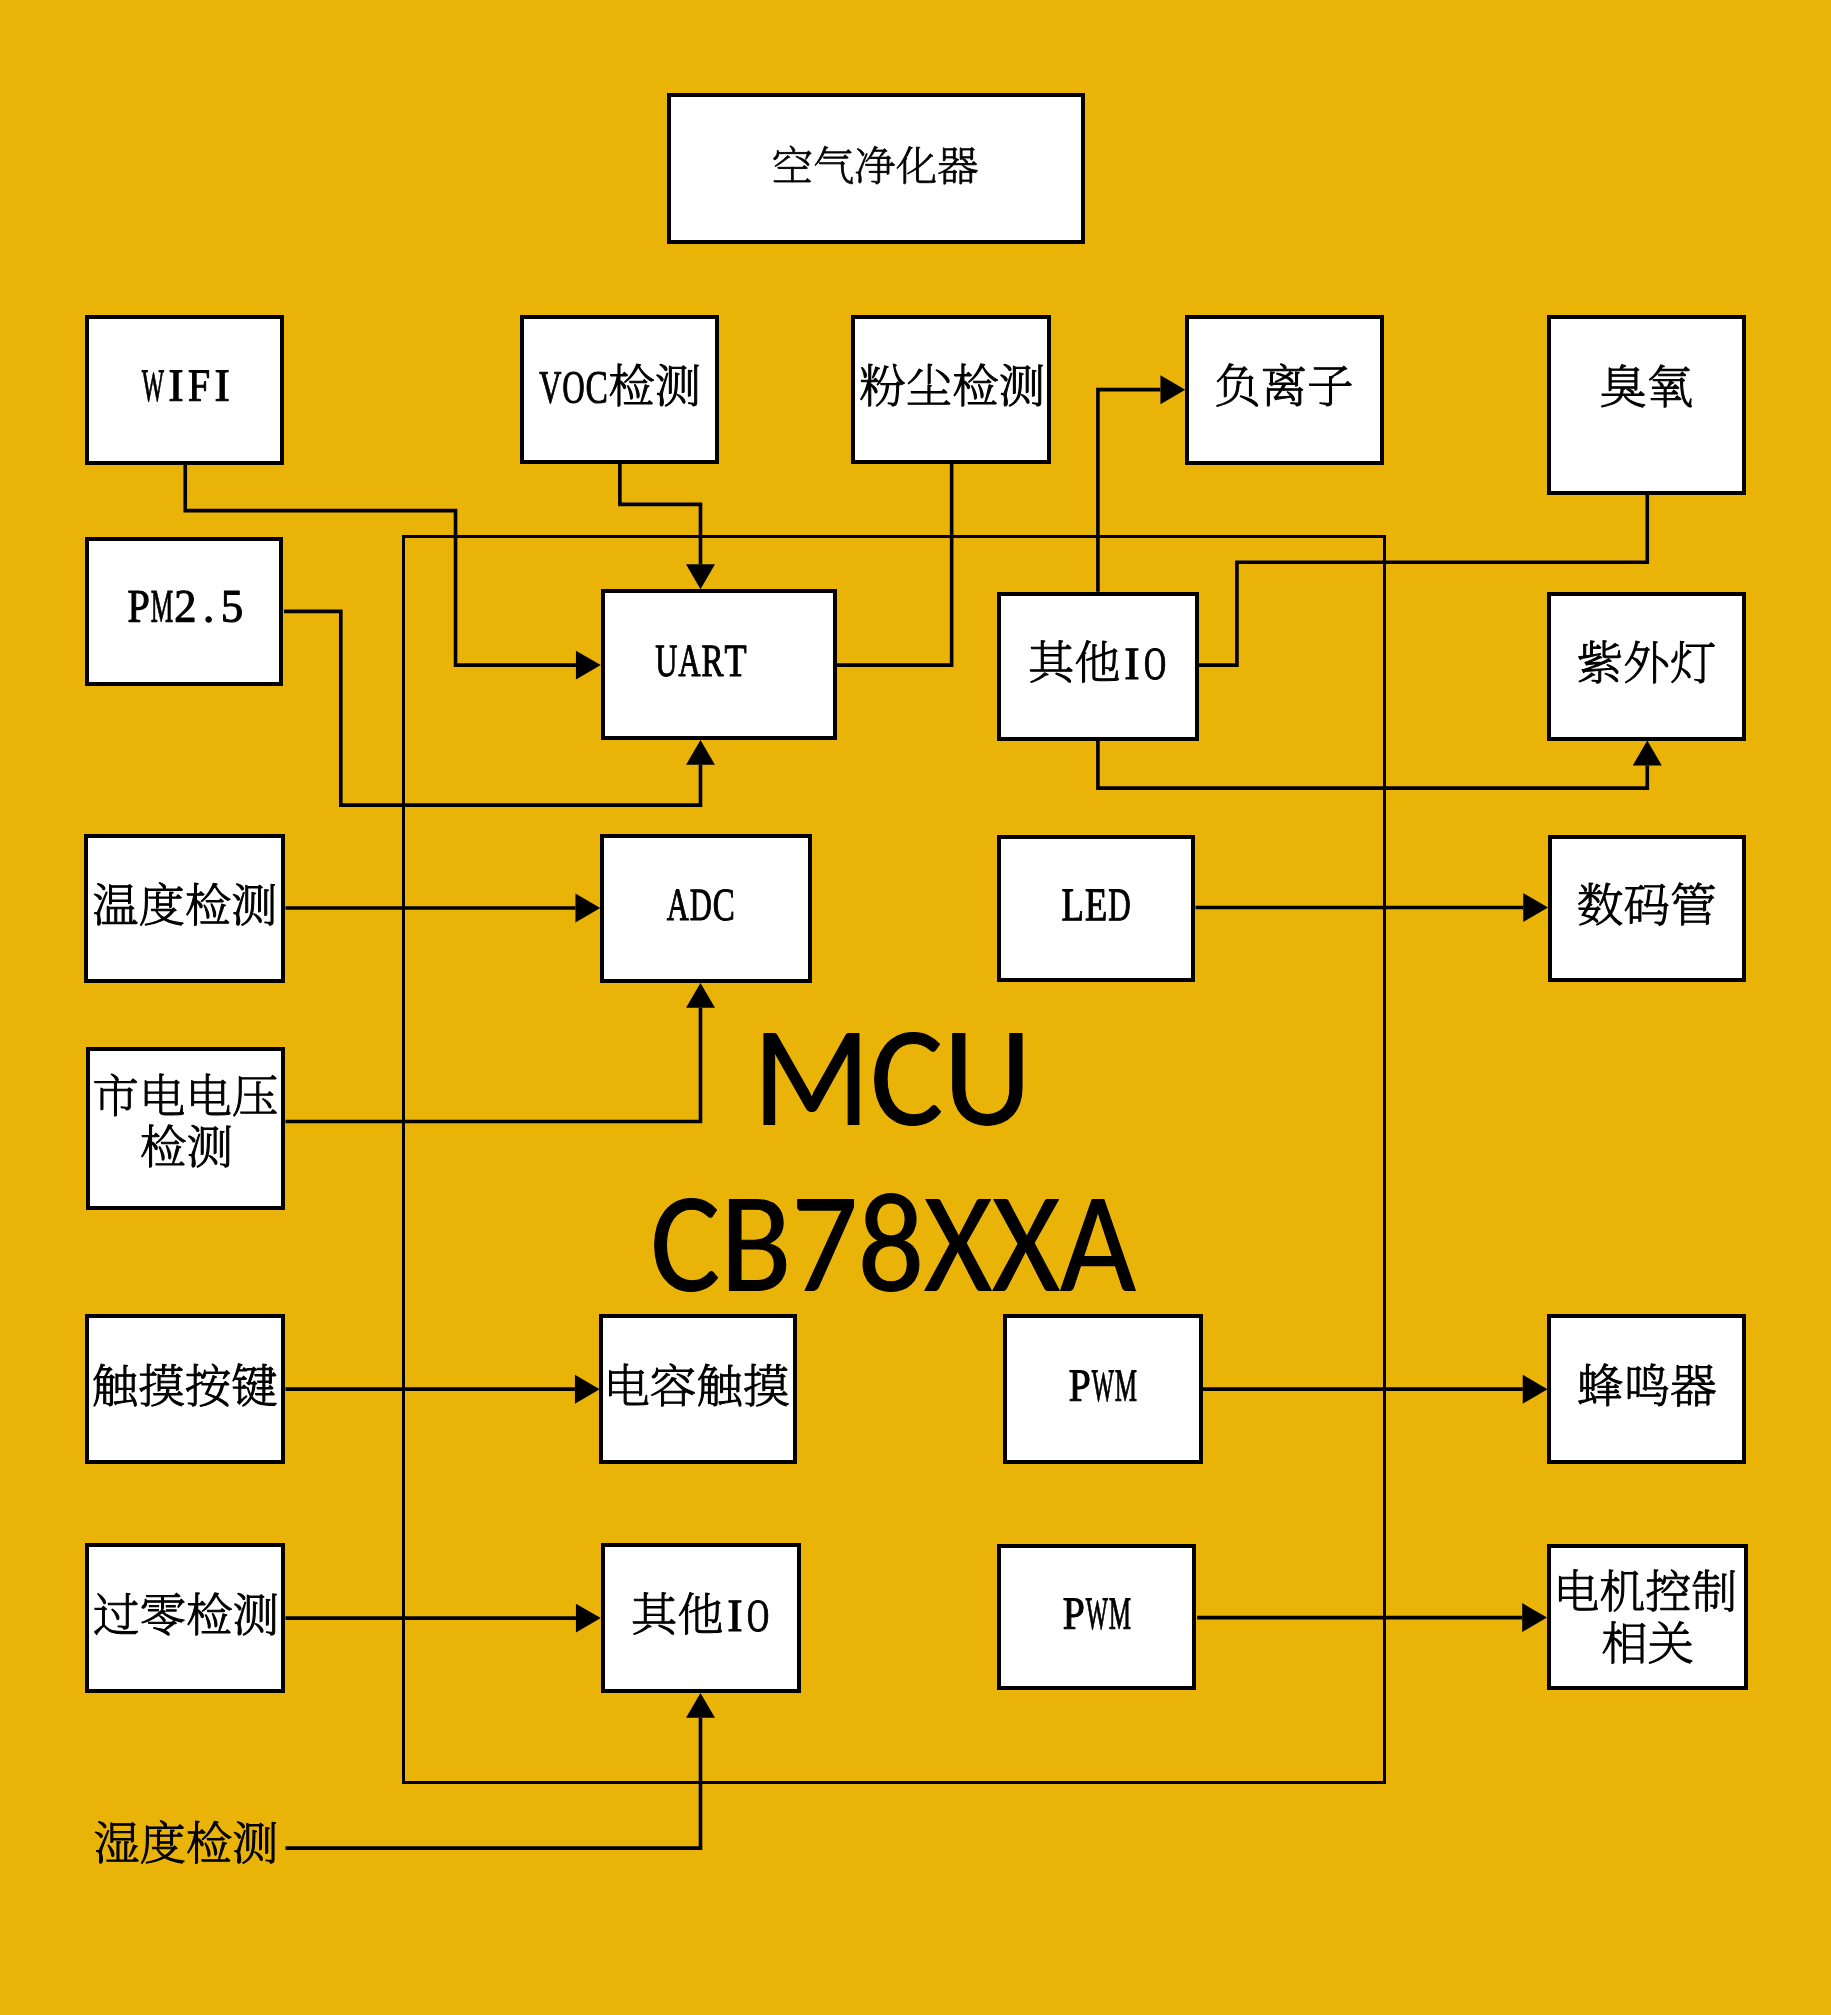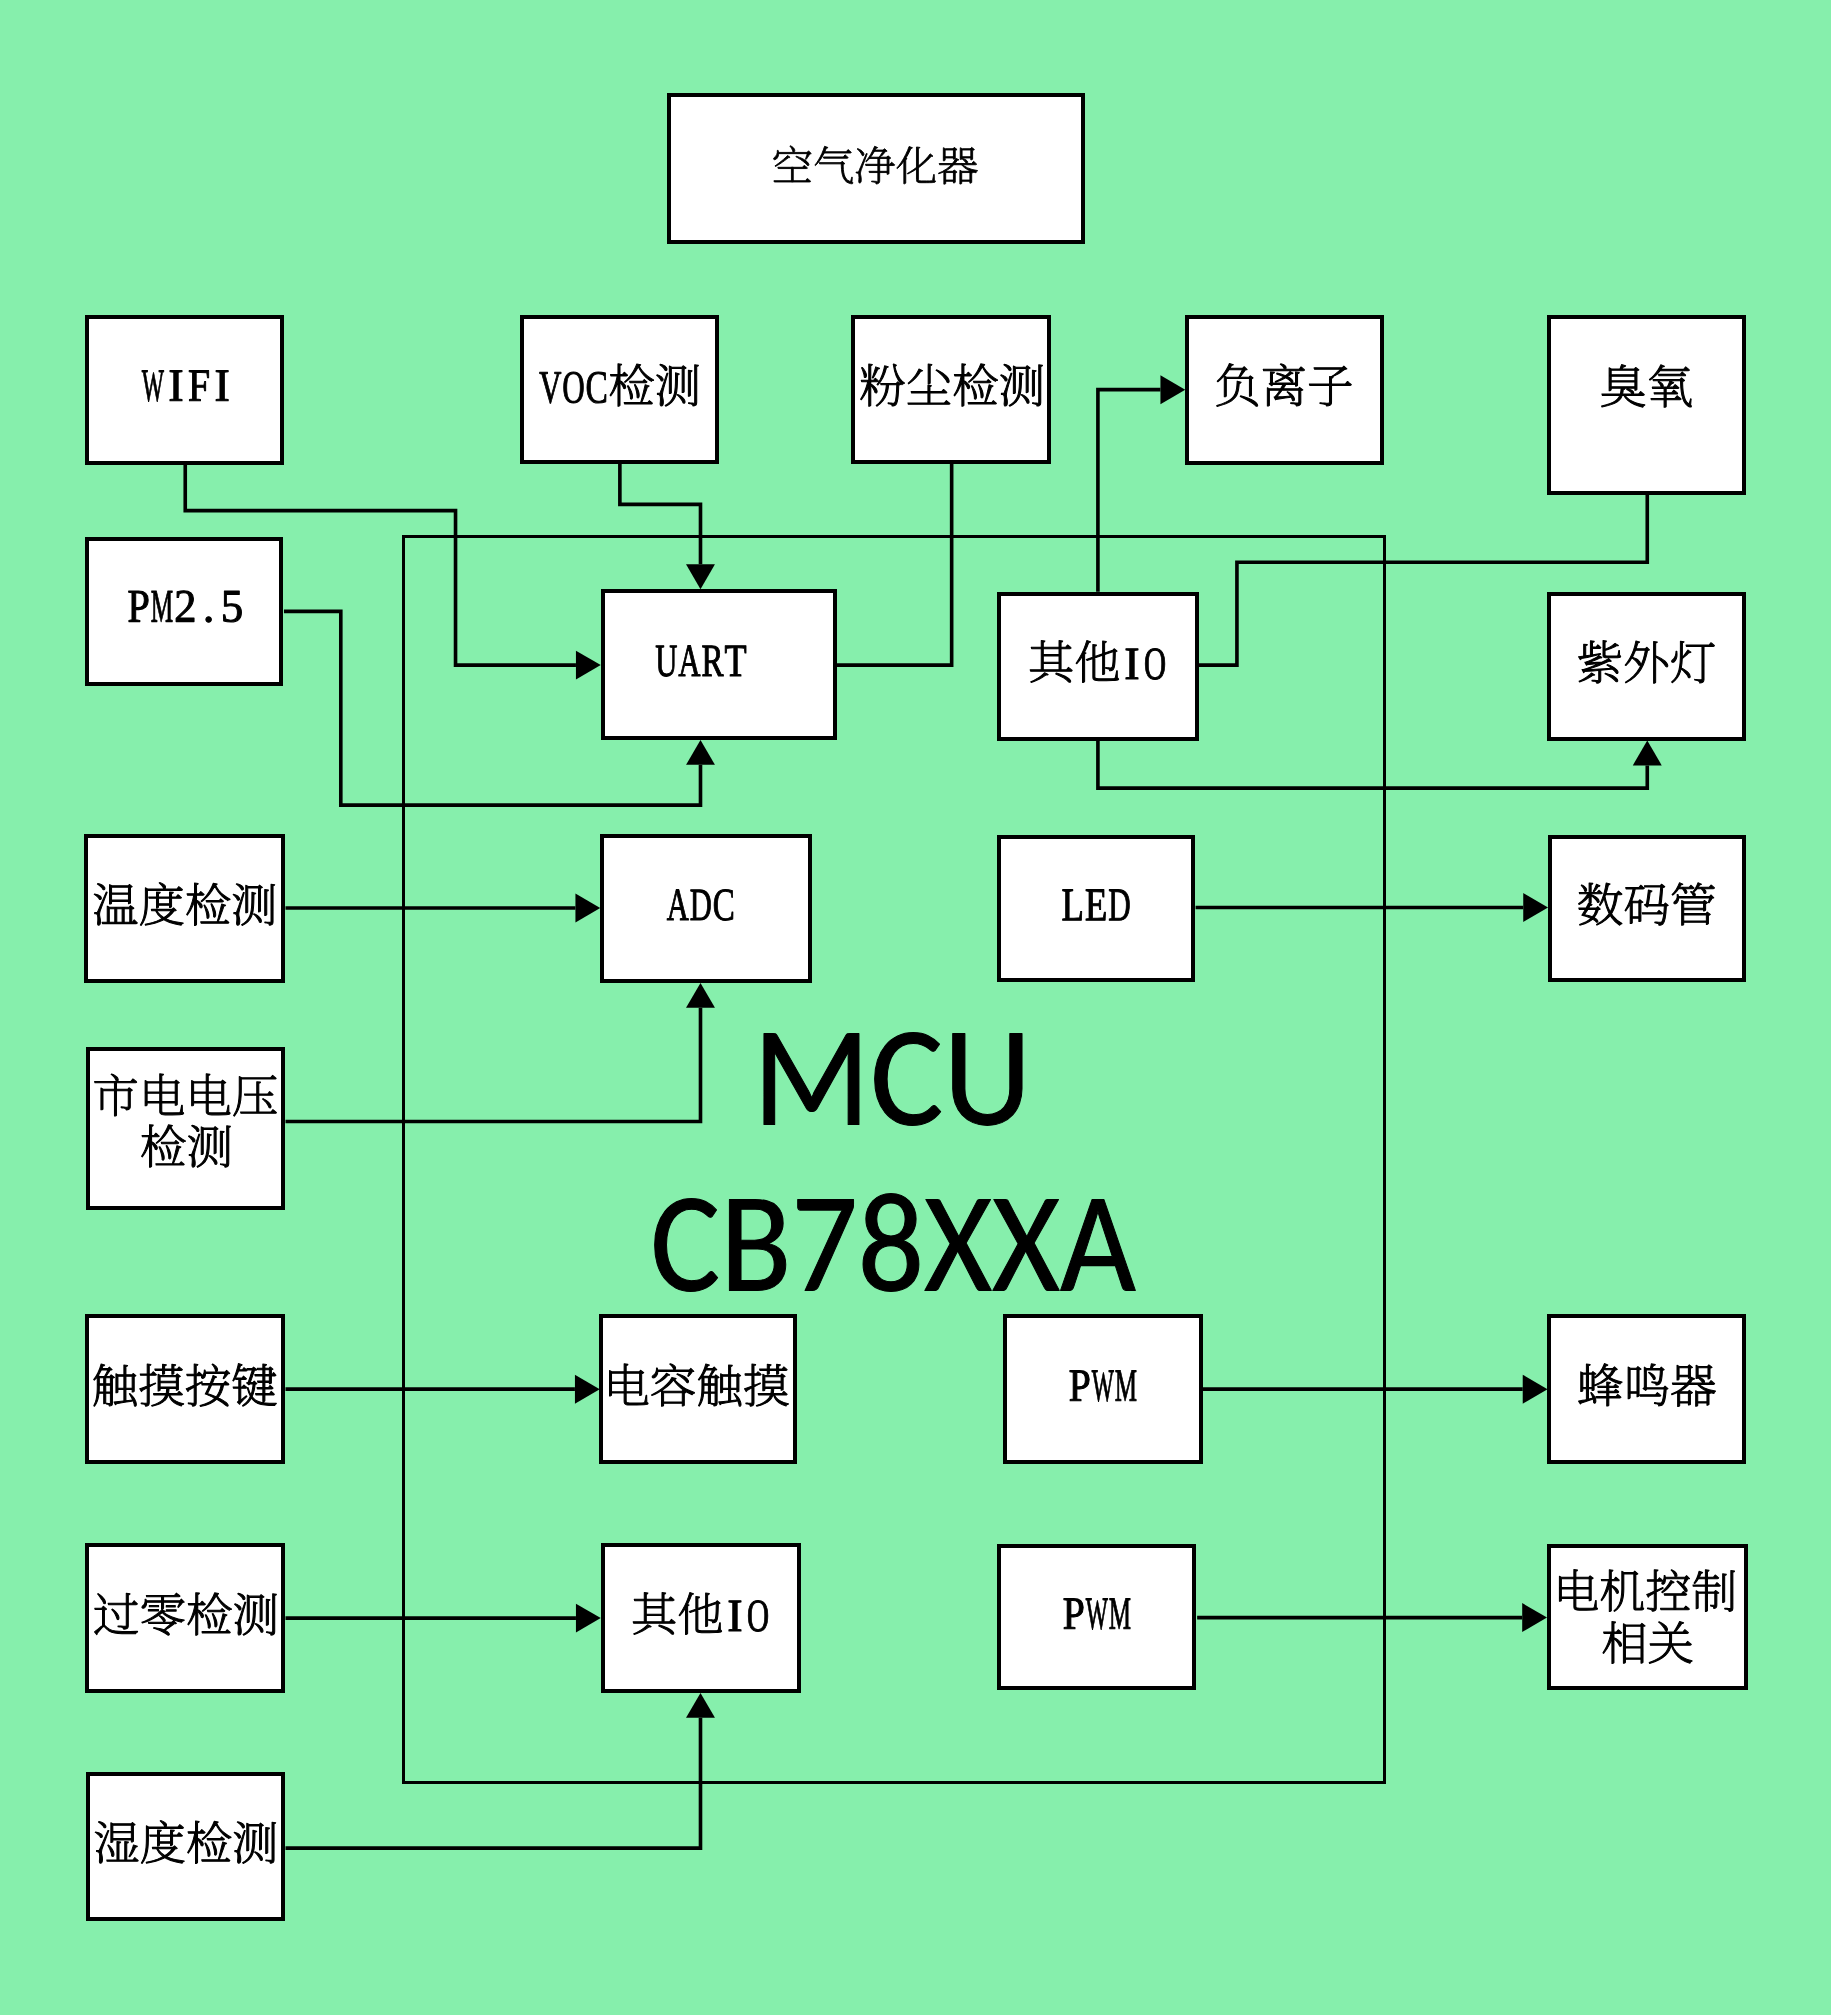--- a/index.html
+++ b/index.html
@@ -1,17 +1,17 @@
 <!DOCTYPE html>
 <html style="font-size:8.3px"><head>
 <meta charset="utf-8">
 <title>空气净化器 MCU 框图</title>
 <style>
   html,body{margin:0;padding:0;background:#fff;}
-  .page{position:relative;width:1832px;height:2015px;background:#86efac;overflow:hidden;
+  .page{position:relative;width:1832px;height:2015px;background:#eab308;overflow:hidden;
         font-family:"Liberation Serif","DejaVu Serif",serif;}
   .box{position:absolute;border:4.1px solid #000;background:#fff;box-sizing:border-box;}
   .mcu-rect{position:absolute;left:402px;top:535px;width:984px;height:1249px;
             border:3.6px solid #000;box-sizing:border-box;background:transparent;}
   .wires{position:absolute;left:0;top:0;}
   .wires .wire{fill:none;stroke:#000;stroke-width:7;}
   .wires .head{fill:#000;stroke:none;}
   .lbl{position:absolute;overflow:visible;}
   .un,.ul,.uc{fill:#000;stroke:#000;stroke-linejoin:round;}
   .un{stroke-width:22;}  
@@ -227,23 +227,20 @@
 <span class="sr" aria-label="其他IO">其他IO</span>
 </div>
 <div class="box" style="left:997px;top:1544px;width:199px;height:146px">
 <span class="sr" aria-label="PWM">PWM</span>
 </div>
 <div class="box" style="left:1547px;top:1544px;width:201px;height:146px">
 <span class="sr" aria-label="电机控制
 相关">电机控制
 相关</span>
 </div>
-<div class="box" style="left:86px;top:1772px;width:199px;height:149px">
-<span class="sr" aria-label="湿度检测">湿度检测</span>
-</div>
 <svg class="lbl" aria-hidden="true" style="left:772px;top:144px" width="207" height="42" viewBox="0 0 400.2 80.4">
 <use href="#g49" transform="translate(-0.6 70.9) scale(0.08000 -0.08000)"></use>
 <use href="#g50" transform="translate(79.4 70.9) scale(0.08000 -0.08000)"></use>
 <use href="#g51" transform="translate(159.4 70.9) scale(0.08000 -0.08000)"></use>
 <use href="#g52" transform="translate(239.4 70.9) scale(0.08000 -0.08000)"></use>
 <use href="#g45" transform="translate(319.4 70.9) scale(0.08000 -0.08000)"></use>
 </svg>
 <svg class="lbl" aria-hidden="true" style="left:140px;top:369px" width="90" height="34" viewBox="0 0 174.4 66.3">
 <use href="#g0" transform="translate(3.0 61.9) scale(0.02235 -0.04395)"></use>
 <use href="#g1" transform="translate(54.6 61.9) scale(0.04395 -0.04395)"></use>

